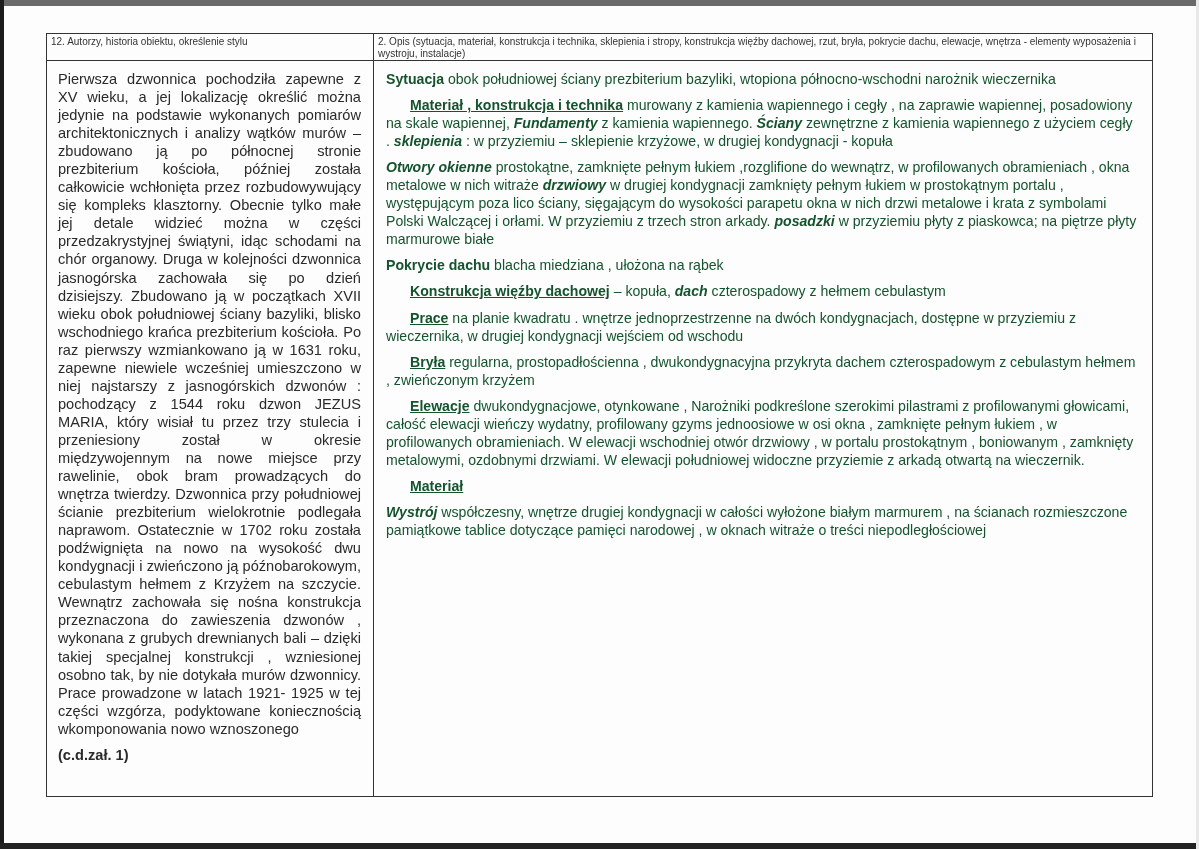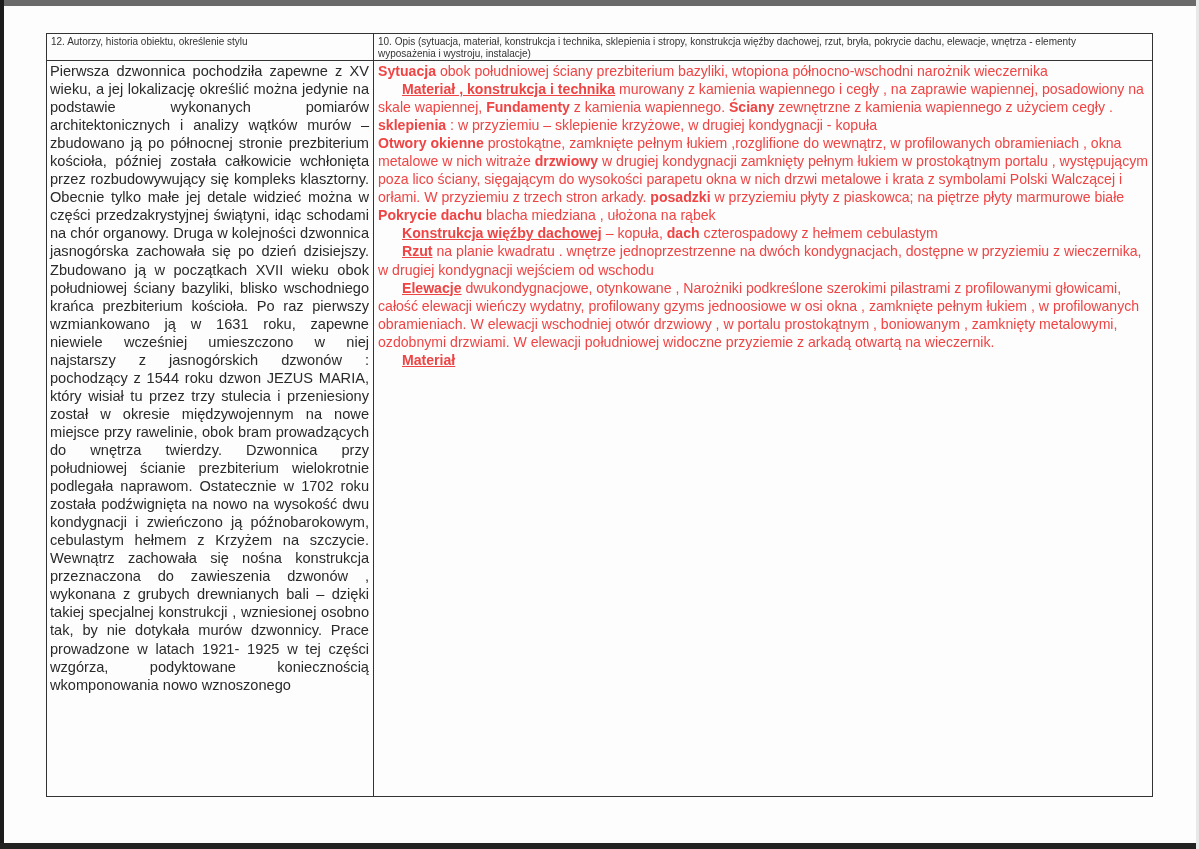--- a/index.html
+++ b/index.html
@@ -23,62 +23,69 @@
       font-size:10px; line-height:12px; padding:2px 16px 0 4px; color:#333;
       border-bottom:1px solid #333;
     }
     .hdr.left { border-right:1px solid #333; }
     .body-left {
       border-right:1px solid #333;
       font-size:14.6px; line-height:18.05px; padding:1px 4px 0 3px;
       text-align:justify; color:#2a2a2a;
     }
     .body-right {
-      font-size:14.1px; line-height:18.05px; padding:1px 4px 0 4px; color:#ef4444;
+      font-size:14.1px; line-height:18.05px; padding:1px 4px 0 4px; color:#14532d;
     }
-    .p { margin:0; }
+    .p { margin:8px; }
     .lbl { font-weight:bold; }
     .u { text-decoration:underline;padding-left:24px; }
-    .i { }
+    .i { font-style:italic; }
   </style>
 </head>
 <body>
 
 <div class="scan-top"></div>
 <div class="scan-left"></div>
 <div class="scan-bottom"></div>
 <div class="scan-right"></div>
 
 <div class="sheet">
   <div class="cell hdr left">12. Autorzy, historia obiektu, określenie stylu</div>
-  <div class="cell hdr">10. Opis (sytuacja, materiał, konstrukcja i technika, sklepienia i stropy, konstrukcja więźby dachowej, rzut, bryła, pokrycie dachu, elewacje, wnętrza - elementy wyposażenia i wystroju, instalacje)</div>
+  <div class="cell hdr">2. Opis (sytuacja, materiał, konstrukcja i technika, sklepienia i stropy, konstrukcja więźby dachowej, rzut, bryła, pokrycie dachu, elewacje, wnętrza - elementy wyposażenia i wystroju, instalacje)</div>
 
   <div class="cell body-left">
     <p class="p">Pierwsza dzwonnica pochodziła zapewne z XV wieku, a jej lokalizację określić można jedynie na podstawie wykonanych pomiarów architektonicznych i analizy wątków murów – zbudowano ją po północnej stronie prezbiterium kościoła, później została całkowicie wchłonięta przez rozbudowywujący się kompleks klasztorny. Obecnie tylko małe jej detale widzieć można w części przedzakrystyjnej świątyni, idąc schodami na chór organowy. Druga w kolejności dzwonnica jasnogórska zachowała się po dzień dzisiejszy. Zbudowano ją w początkach XVII wieku obok południowej ściany bazyliki, blisko wschodniego krańca prezbiterium kościoła. Po raz pierwszy wzmiankowano ją w 1631 roku, zapewne niewiele wcześniej umieszczono w niej najstarszy z jasnogórskich dzwonów : pochodzący z 1544 roku dzwon JEZUS MARIA, który wisiał tu przez trzy stulecia i przeniesiony został w okresie międzywojennym na nowe miejsce przy rawelinie, obok bram prowadzących do wnętrza twierdzy. Dzwonnica przy południowej ścianie prezbiterium wielokrotnie podlegała naprawom. Ostatecznie w 1702 roku została podźwignięta na nowo na wysokość dwu kondygnacji i zwieńczono ją późnobarokowym, cebulastym hełmem z Krzyżem na szczycie. Wewnątrz zachowała się nośna konstrukcja przeznaczona do zawieszenia dzwonów , wykonana z grubych drewnianych bali – dzięki takiej specjalnej konstrukcji , wzniesionej osobno tak, by nie dotykała murów dzwonnicy. Prace prowadzone w latach 1921- 1925 w tej części wzgórza, podyktowane koniecznością wkomponowania nowo wznoszonego</p>
+    <p class="p lbl">(c.d.zał. 1)</p>
   </div>
 
   <div class="cell body-right">
     <div class="p">
       <span class="lbl">Sytuacja</span><span> obok południowej ściany prezbiterium bazyliki, wtopiona północno-wschodni narożnik wieczernika</span>
     </div>
     <div class="p">
       <span class="lbl u">Materiał , konstrukcja i technika</span><span> murowany z kamienia wapiennego i cegły , na zaprawie wapiennej, posadowiony na skale wapiennej, </span><span class="lbl i">Fundamenty</span><span> z kamienia wapiennego. </span><span class="lbl i">Ściany</span><span> zewnętrzne z kamienia wapiennego z użyciem cegły . </span><span class="lbl i">sklepienia</span><span> : w przyziemiu – sklepienie krzyżowe, w drugiej kondygnacji - kopuła</span>
     </div>
     <div class="p">
       <span class="lbl i">Otwory okienne</span><span> prostokątne, zamknięte pełnym łukiem ,rozglifione do wewnątrz, w profilowanych obramieniach , okna metalowe w nich witraże </span><span class="lbl i">drzwiowy</span><span> w drugiej kondygnacji zamknięty pełnym łukiem w prostokątnym portalu , występującym poza lico ściany, sięgającym do wysokości parapetu okna w nich drzwi metalowe i krata z symbolami Polski Walczącej i orłami. W przyziemiu z trzech stron arkady. </span><span class="lbl i">posadzki</span><span> w przyziemiu płyty z piaskowca; na piętrze płyty marmurowe białe</span>
     </div>
     <div class="p">
       <span class="lbl">Pokrycie dachu</span><span> blacha miedziana , ułożona na rąbek</span>
     </div>
     <div class="p">
       <span class="lbl u">Konstrukcja więźby dachowej</span><span> – kopuła, </span><span class="lbl i">dach</span><span> czterospadowy z hełmem cebulastym</span>
     </div>
     <div class="p">
-      <span class="lbl u">Rzut</span><span> na planie kwadratu . wnętrze jednoprzestrzenne na dwóch kondygnacjach, dostępne w przyziemiu z wieczernika, w drugiej kondygnacji wejściem od wschodu</span>
+      <span class="lbl u">Prace</span><span> na planie kwadratu . wnętrze jednoprzestrzenne na dwóch kondygnacjach, dostępne w przyziemiu z wieczernika, w drugiej kondygnacji wejściem od wschodu</span>
+    </div>
+    <div class="p">
+      <span class="lbl u">Bryła</span><span> regularna, prostopadłościenna , dwukondygnacyjna przykryta dachem czterospadowym z cebulastym hełmem , zwieńczonym krzyżem</span>
     </div>
     <div class="p">
       <span class="lbl u">Elewacje</span><span> dwukondygnacjowe, otynkowane , Narożniki podkreślone szerokimi pilastrami z profilowanymi głowicami, całość elewacji wieńczy wydatny, profilowany gzyms jednoosiowe w osi okna , zamknięte pełnym łukiem , w profilowanych obramieniach. W elewacji wschodniej otwór drzwiowy , w portalu prostokątnym , boniowanym , zamknięty metalowymi, ozdobnymi drzwiami. W elewacji południowej widoczne przyziemie z arkadą otwartą na wieczernik.</span>
     </div>
     <div class="p">
       <span class="lbl u">Materiał</span>
     </div>
+    <div class="p">
+      <span class="lbl i">Wystrój</span><span> współczesny, wnętrze drugiej kondygnacji w całości wyłożone białym marmurem , na ścianach rozmieszczone pamiątkowe tablice dotyczące pamięci narodowej , w oknach witraże o treści niepodległościowej</span>
+    </div>
   </div>
 </div>
 
 </body></html>

